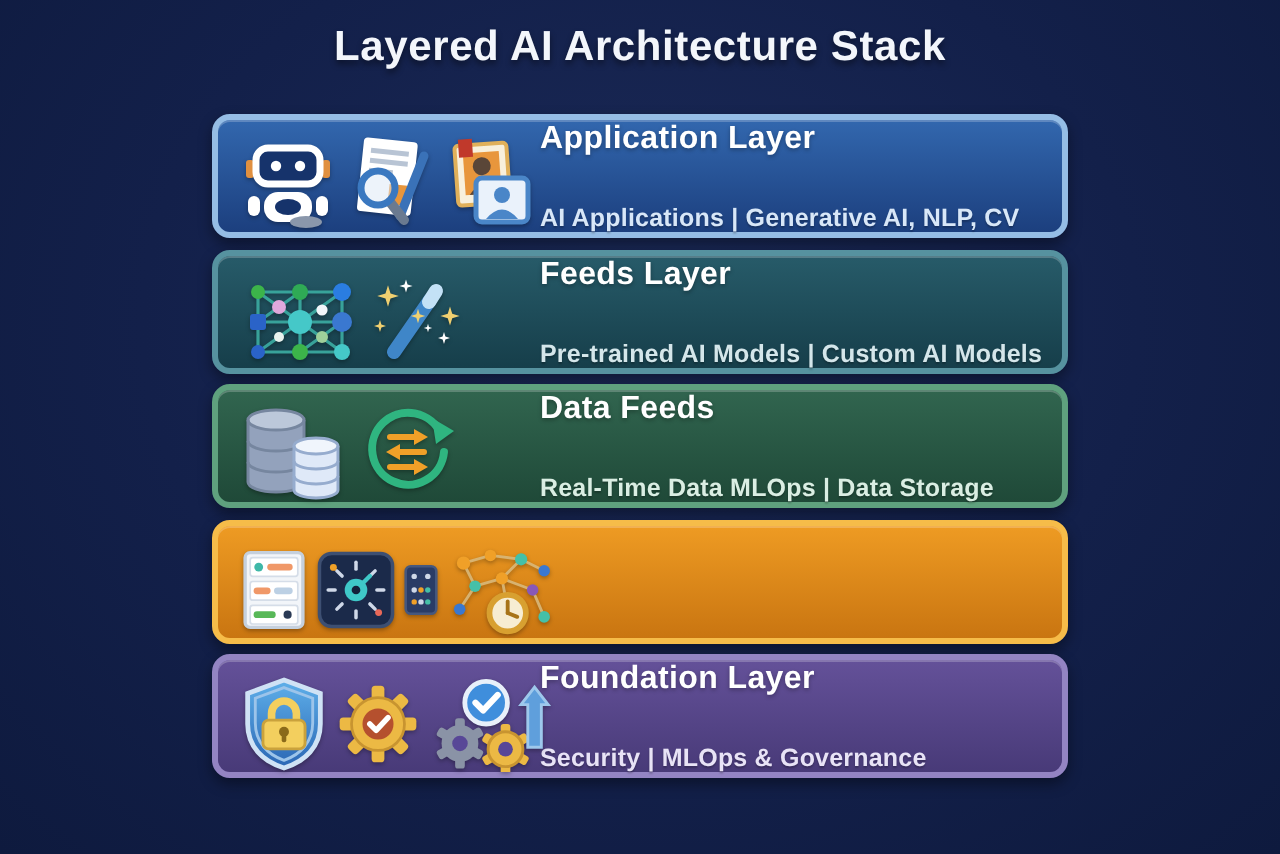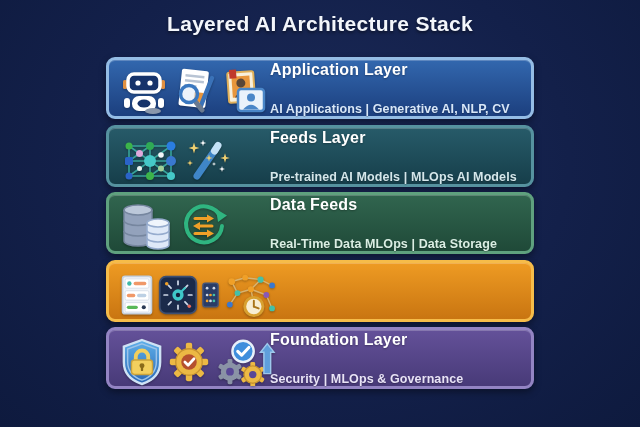--- a/index.html
+++ b/index.html
@@ -133,21 +133,21 @@
           <g fill="#ffffff">
             <path transform="translate(19 5) scale(0.55)" d="M0 -6 L1.4 -1.4 L6 0 L1.4 1.4 L0 6 L-1.4 1.4 L-6 0 L-1.4 -1.4 Z"></path>
             <path transform="translate(38 31) scale(0.5)" d="M0 -6 L1.4 -1.4 L6 0 L1.4 1.4 L0 6 L-1.4 1.4 L-6 0 L-1.4 -1.4 Z"></path>
             <path transform="translate(30 26) scale(0.35)" d="M0 -6 L1.4 -1.4 L6 0 L1.4 1.4 L0 6 L-1.4 1.4 L-6 0 L-1.4 -1.4 Z"></path>
           </g>
         </svg>
       </span>
     </div>
     <div class="texts">
       <div class="layer-title">Feeds Layer</div>
-      <div class="layer-sub">Pre-trained AI Models | MLOps AI Models</div>
+      <div class="layer-sub">Pre-trained AI Models | Custom AI Models</div>
     </div>
   </div>
 
   <div class="card" style="--bg-top: #31654f; --bg-bottom: #1f4938; --border: #5fa17e; --subtext: #daeee3;">
     <div class="icons">
       <span>
         <svg width="56" height="50" viewBox="0 0 56 50">
           <path d="M4 9 L4 40 A14 5 0 0 0 32 40 L32 9" fill="#93a2bc"></path>
           <ellipse cx="18" cy="9" rx="14" ry="5" fill="#bcc8da" stroke="#76869f" stroke-width="1.5"></ellipse>
           <path d="M4 19.5 A14 5 0 0 0 32 19.5 M4 30 A14 5 0 0 0 32 30" fill="none" stroke="#76869f" stroke-width="1.5"></path>

